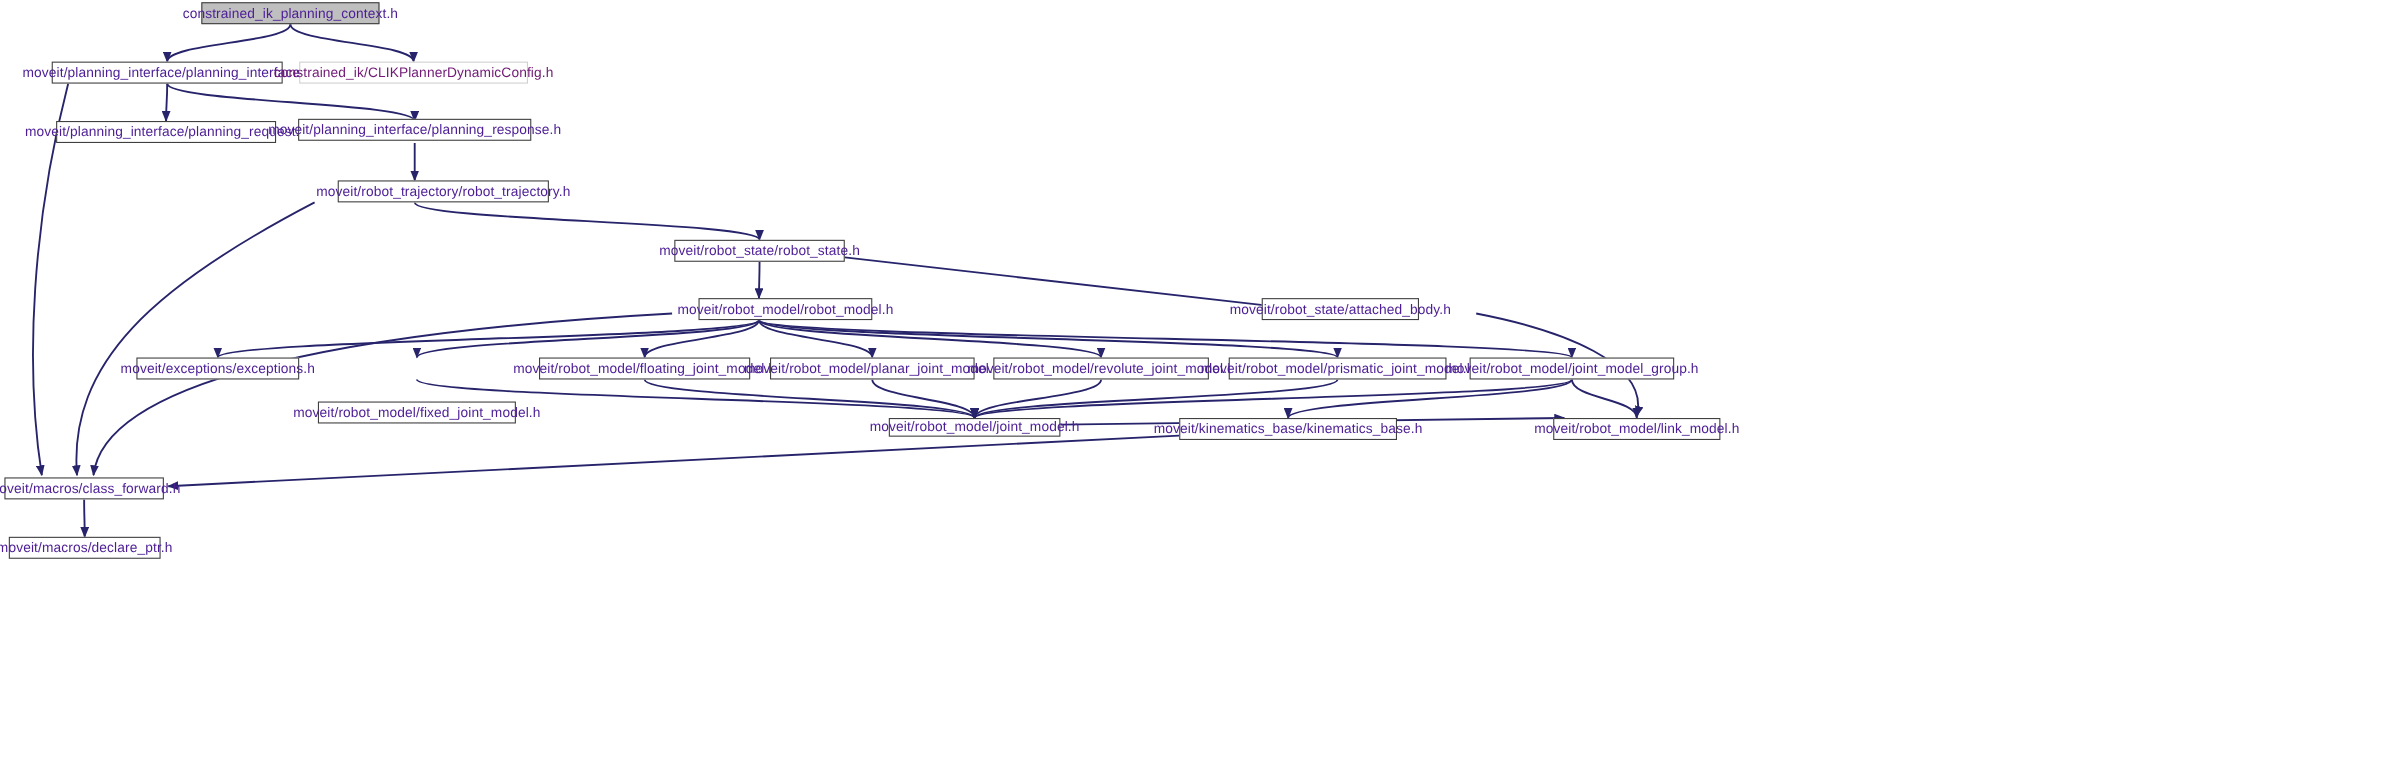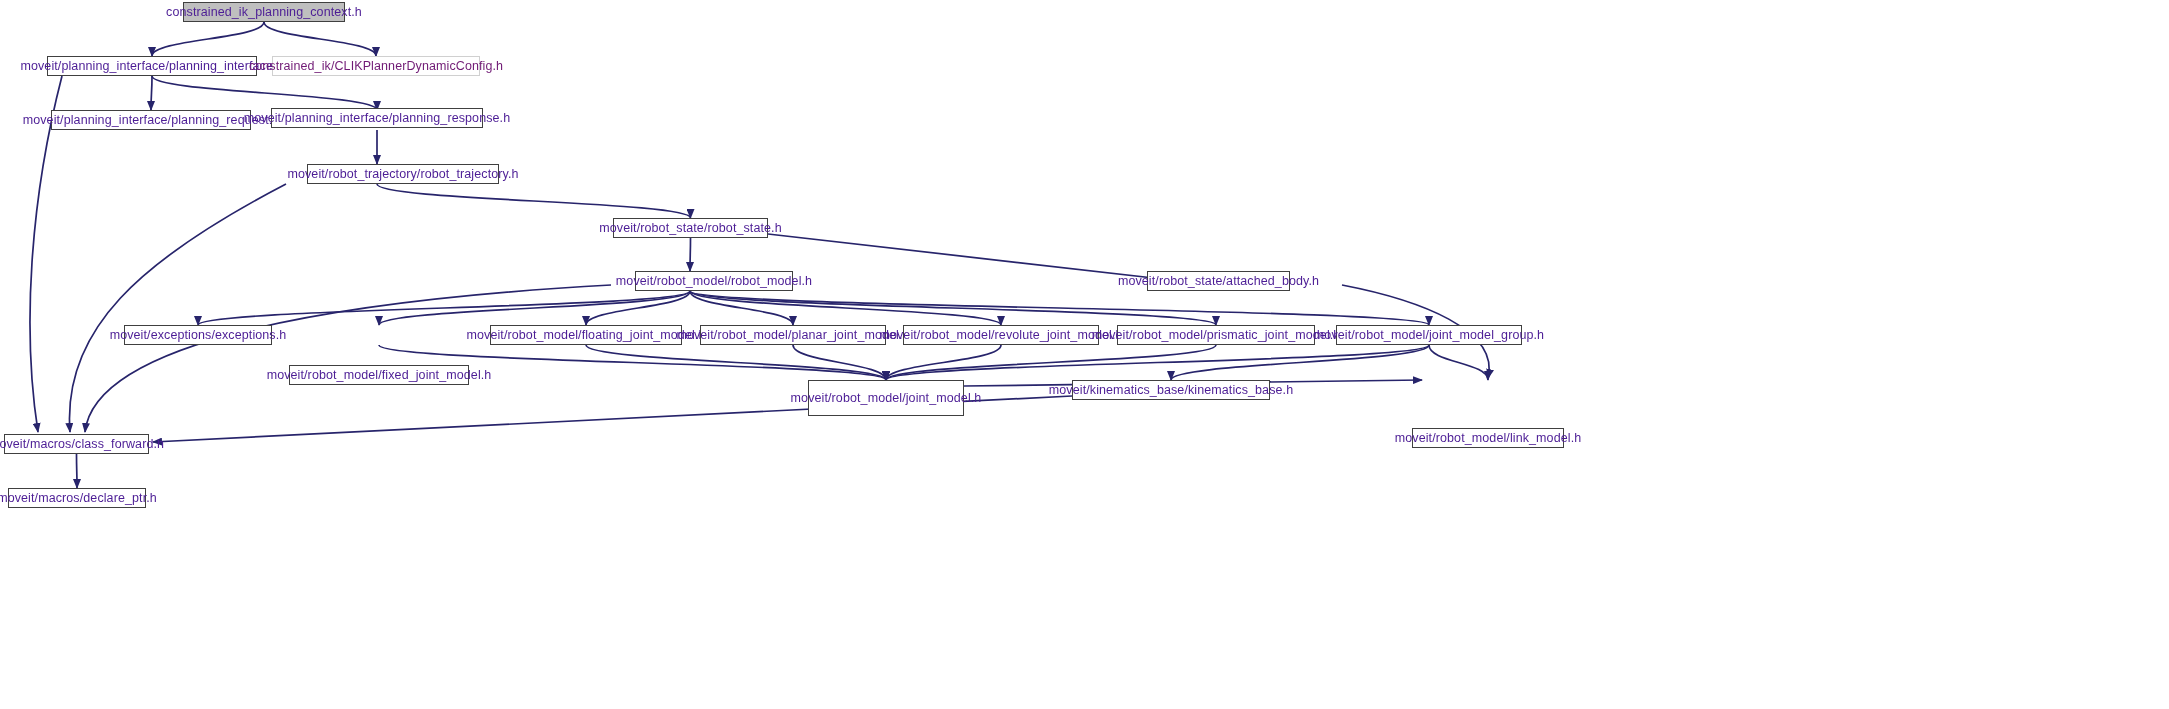--- a/index.html
+++ b/index.html
@@ -136,27 +136,27 @@
       </div>
       <div class="node" style="left: 903px; top: 325px; width: 196px; height: 20px;">
         <span class="node-label">moveit/robot_model/revolute_joint_model.h</span>
       </div>
       <div class="node" style="left: 1117px; top: 325px; width: 198px; height: 20px;">
         <span class="node-label">moveit/robot_model/prismatic_joint_model.h</span>
       </div>
       <div class="node" style="left: 1336px; top: 325px; width: 186px; height: 20px;">
         <span class="node-label">moveit/robot_model/joint_model_group.h</span>
       </div>
-      <div class="node" style="left: 808px; top: 380px; width: 156px; height: 36px;">
+      <div class="node" style="left: 808px; top: 380px; width: 156px; height: 17px;">
         <span class="node-label">moveit/robot_model/joint_model.h</span>
       </div>
       <div class="node" style="left: 1072px; top: 380px; width: 198px; height: 20px;">
         <span class="node-label">moveit/kinematics_base/kinematics_base.h</span>
       </div>
-      <div class="node" style="left: 1412px; top: 380px; width: 152px; height: 20px; margin-top: 48px;">
+      <div class="node" style="left: 1412px; top: 380px; width: 152px; height: 20px;">
         <span class="node-label">moveit/robot_model/link_model.h</span>
       </div>
       <div class="node" style="left: 4px; top: 434px; width: 145px; height: 20px;">
         <span class="node-label">moveit/macros/class_forward.h</span>
       </div>
       <div class="node" style="left: 8px; top: 488px; width: 138px; height: 20px;">
         <span class="node-label">moveit/macros/declare_ptr.h</span>
       </div>
     </div>
 </div>

